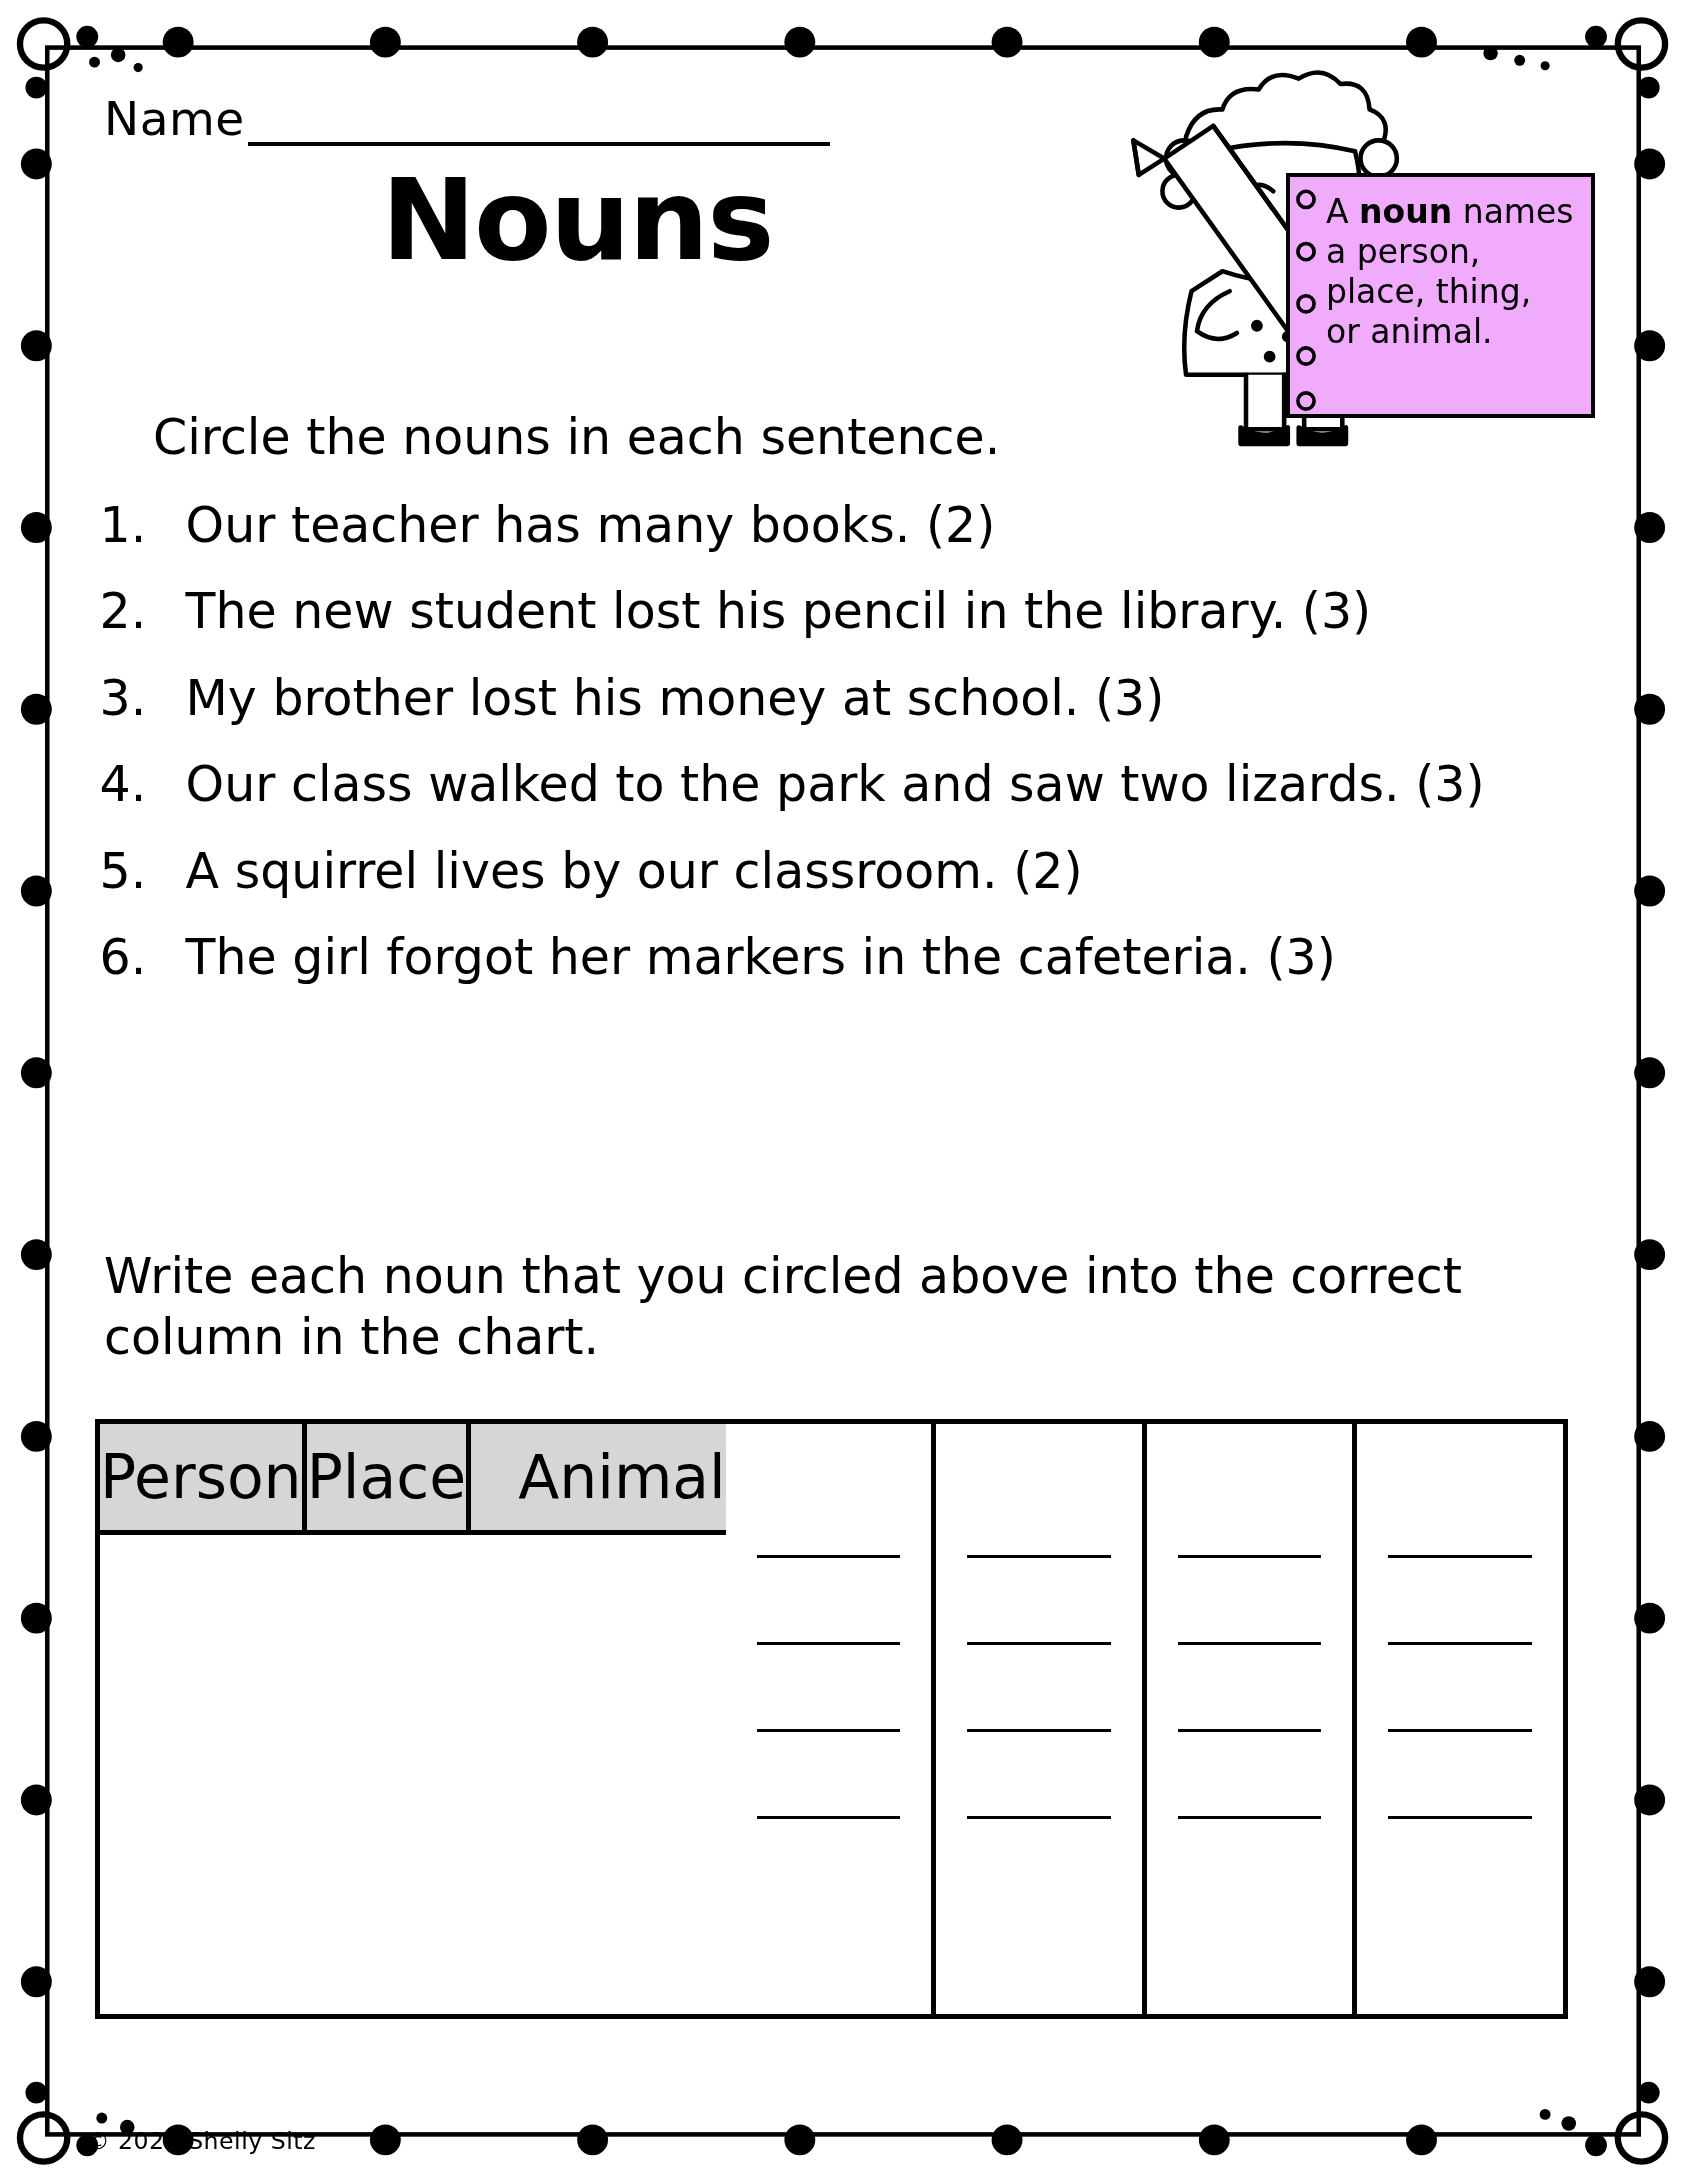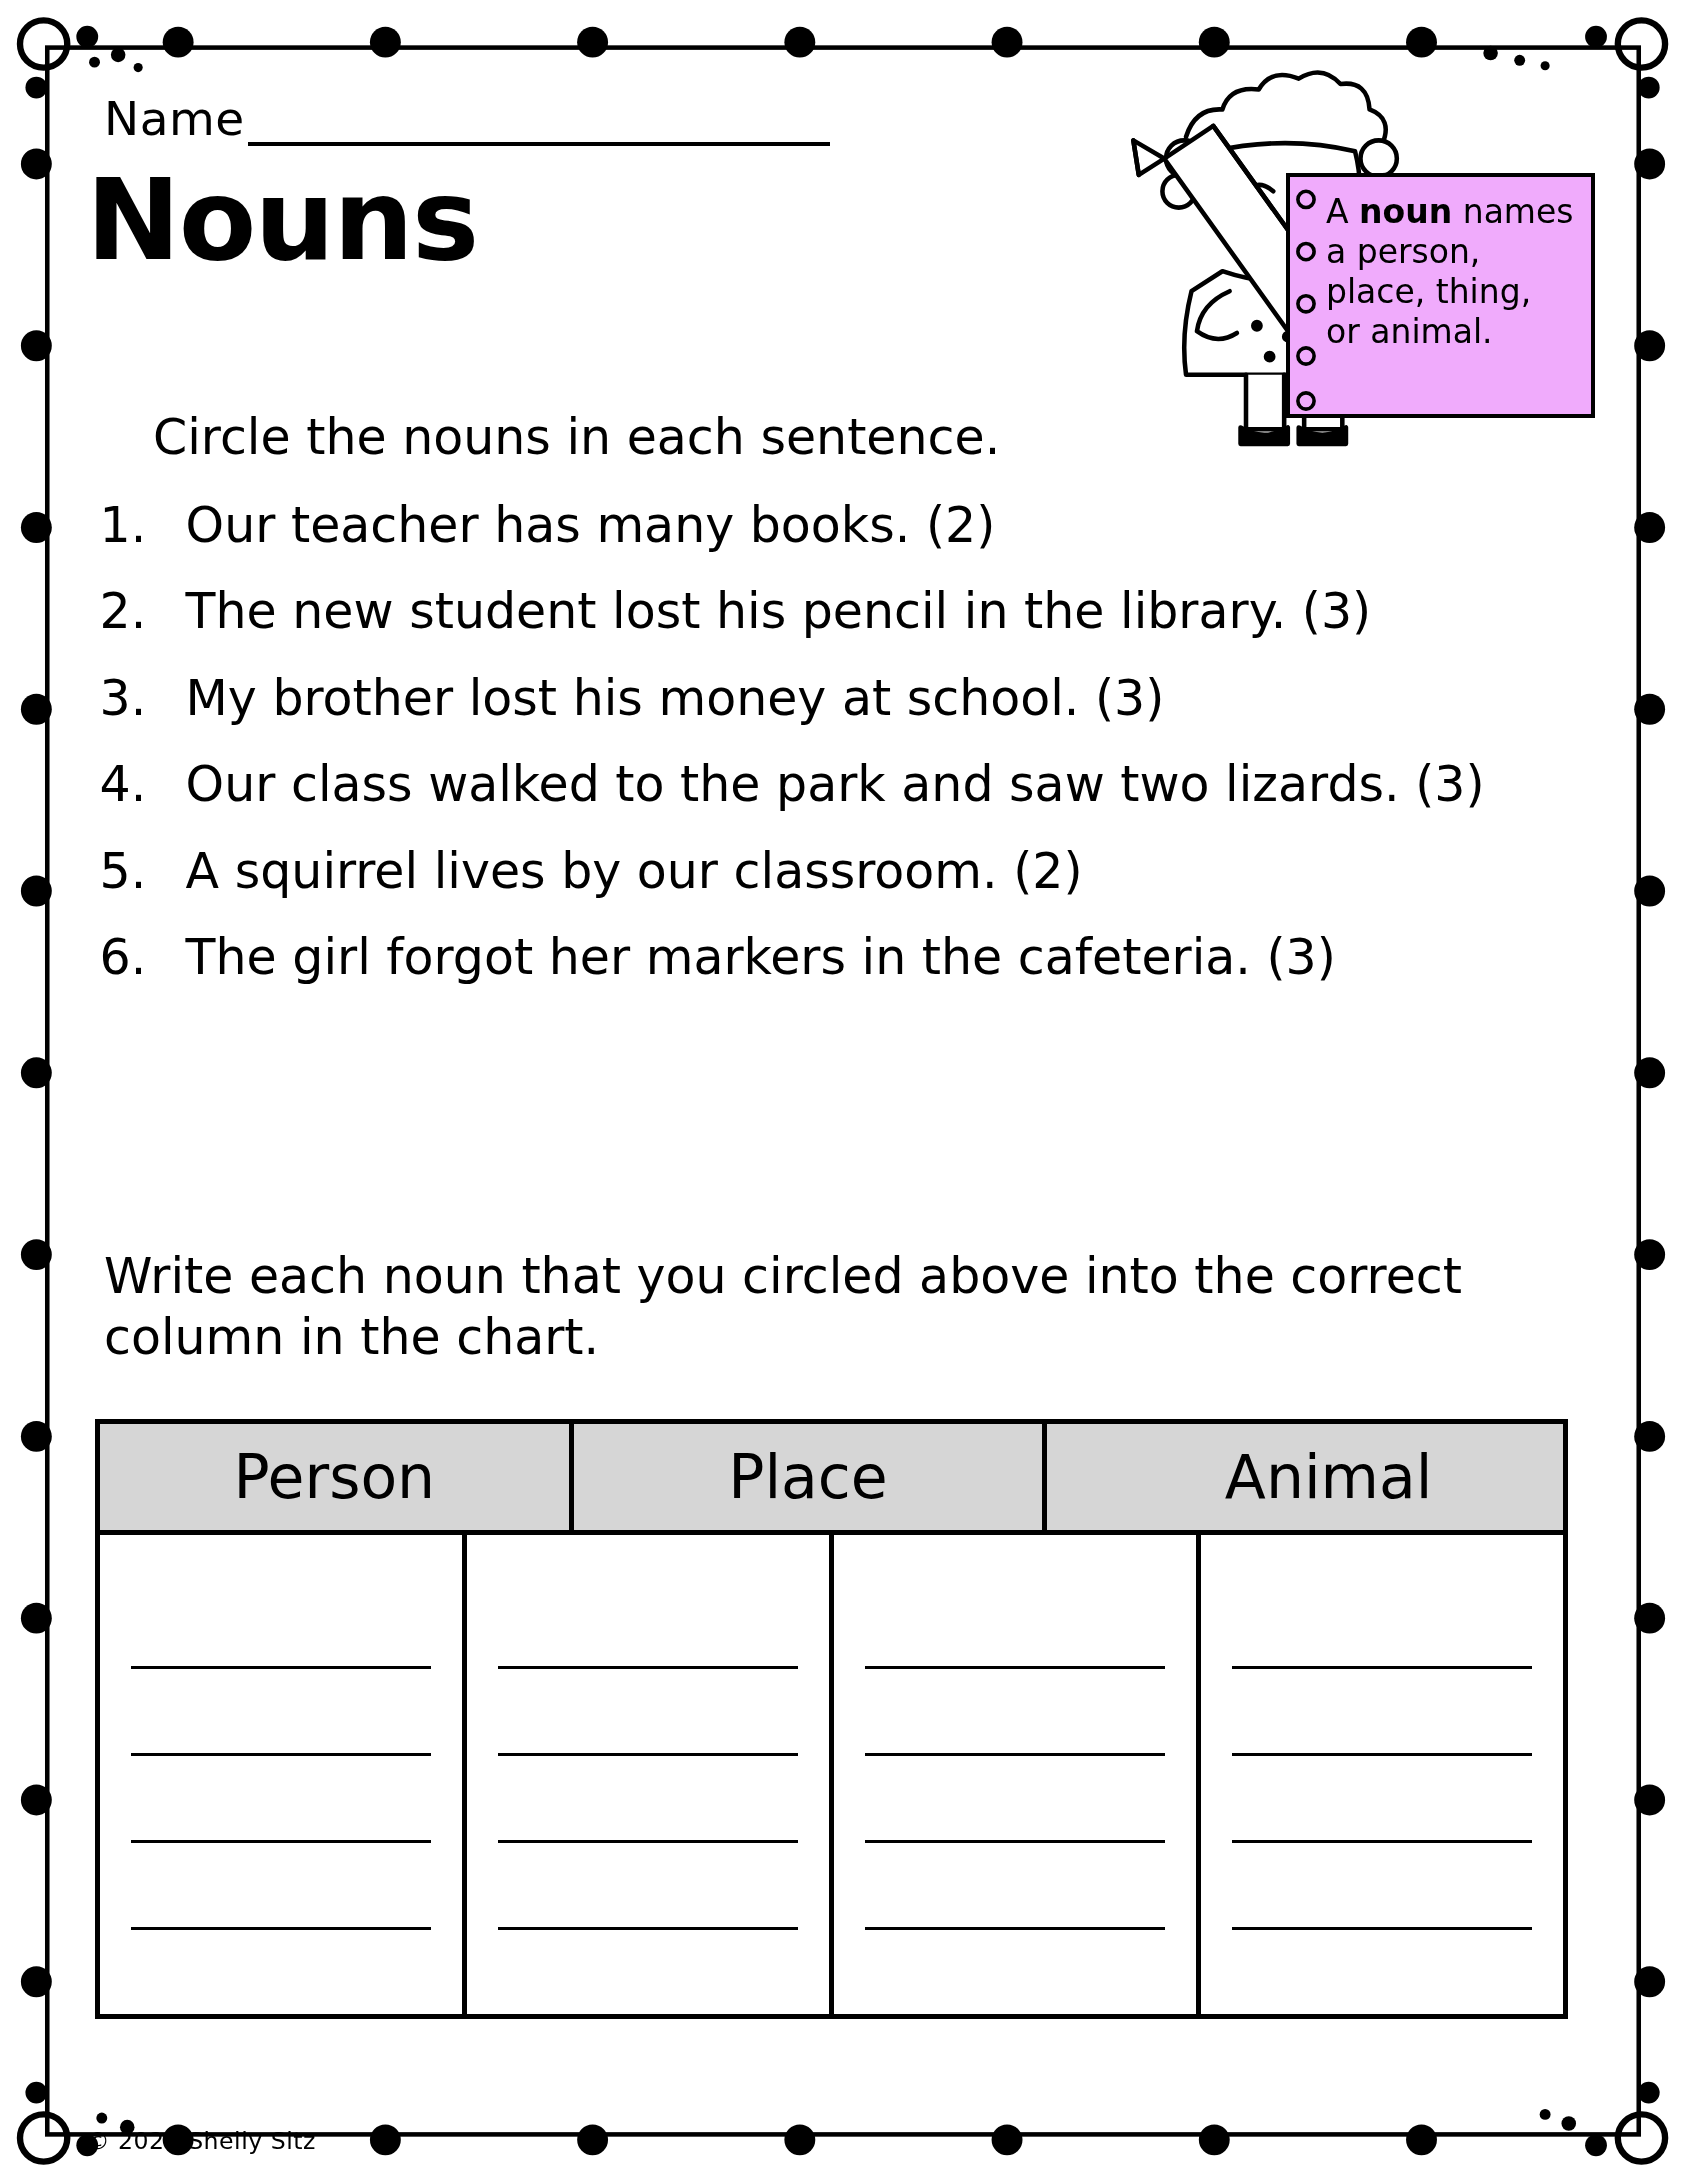--- a/index.html
+++ b/index.html
@@ -61,21 +61,21 @@
     height: 42px;
     margin-left: 3.6px;
   }
 
   
   .title {
     position: absolute;
     left: 0;
     top: 100px;
     width: 982px;
-    text-align: left;
+    text-align: center;
     font-size: 113px;
     font-weight: 900;
     font-family: "DejaVu Sans", sans-serif;
     letter-spacing: -1.8px;
     line-height: 1.0;
   }
 
   
   .instruction-1 {
     position: absolute;
@@ -118,21 +118,21 @@
 
   
   .chart {
     position: absolute;
     left: 9px;
     top: 1355px;
     width: 1473px;
     height: 600px;
     border: 5.5px solid #000;
     display: flex;
-    flex-direction: column;
+    flex-direction: row;
   }
   .chart-head {
     display: flex;
     height: 111px;
     border-bottom: 5.5px solid #000;
     background: #d6d6d6;
   }
   .chart-head .cell {
     flex: 1 1 0;
     display: flex;

